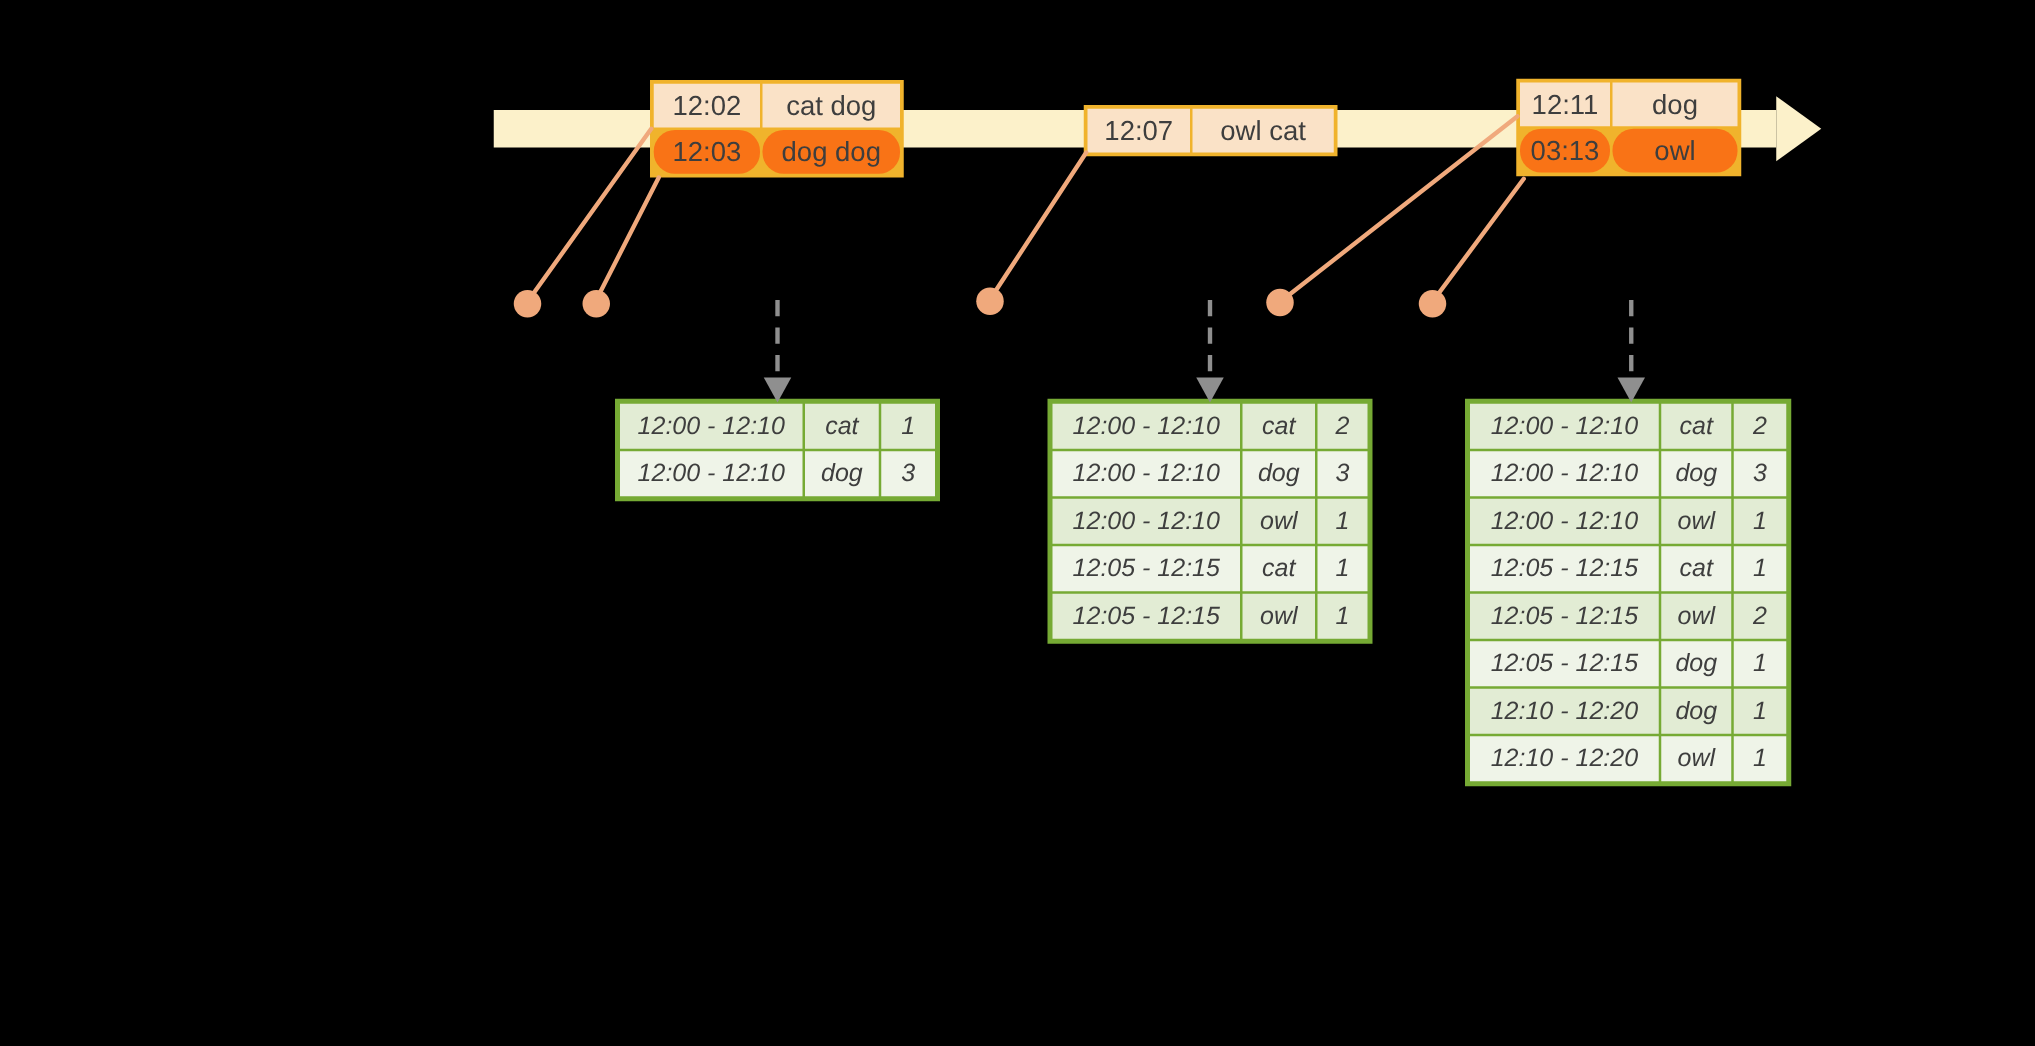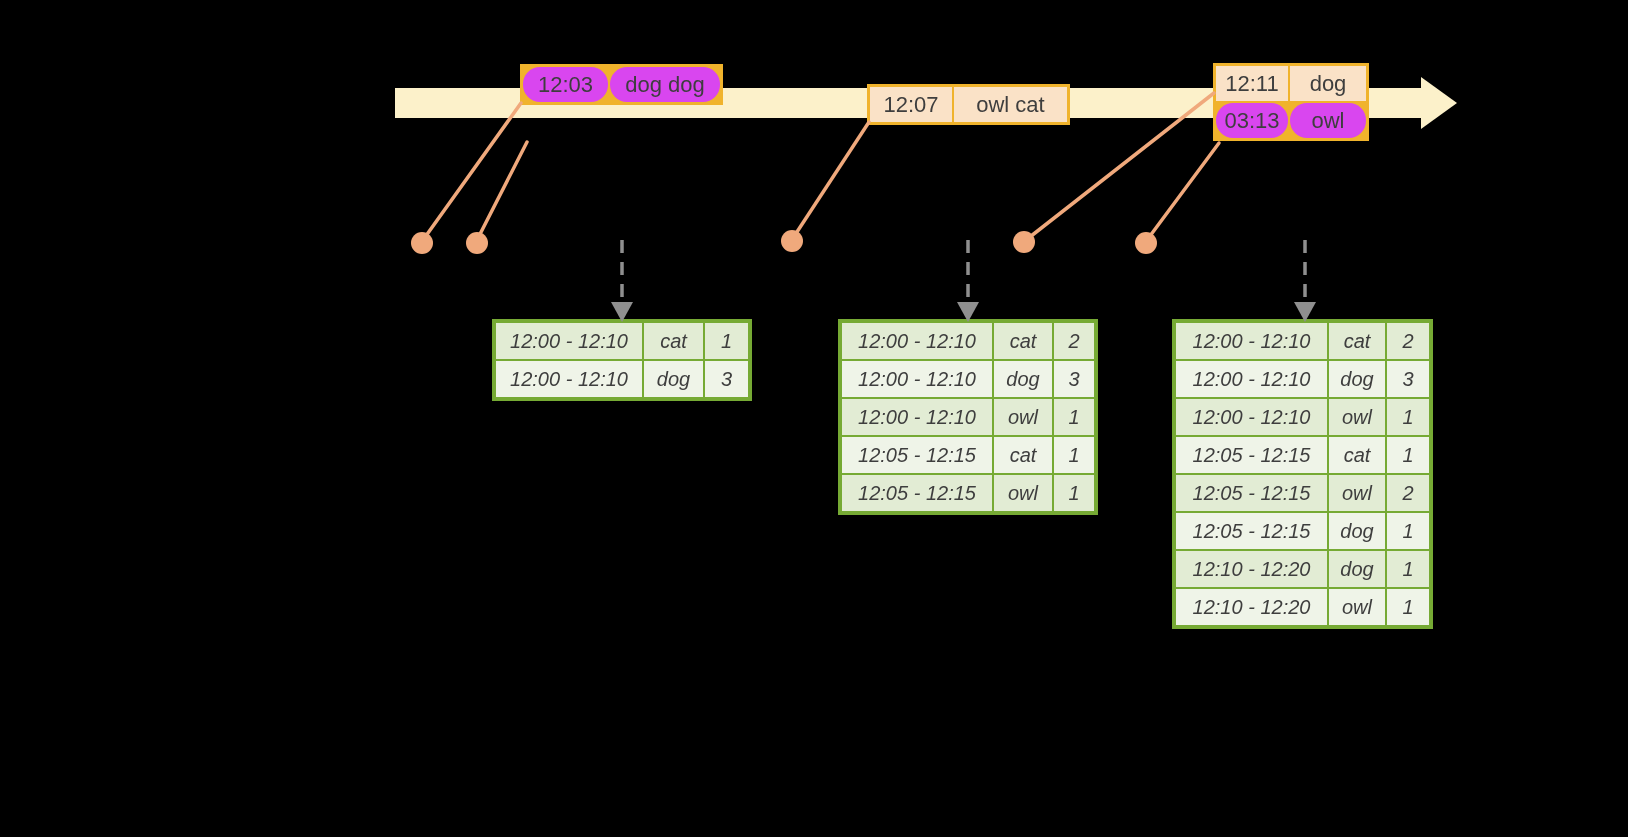--- a/index.html
+++ b/index.html
@@ -18,24 +18,24 @@
   
   .etable { position:absolute; z-index:3; background:#F0B32C; padding:3px;
             display:flex; flex-direction:column; gap:2px; box-sizing:border-box; }
   .erow  { display:grid; gap:2px; }
   .ecell { height:35px; display:flex; align-items:center; justify-content:center;
            font-size:22px; }
   .etable-1 { left:520px;  top:64px; width:203px; }
   .etable-1 .erow { grid-template-columns:85px 1fr; }
   .etable-2 { left:867px;  top:84px; width:203px;text-align:center; }
   .etable-2 .erow { grid-template-columns:82px 1fr; }
-  .etable-3 { left:1213px; top:63px; width:156px; }
+  .etable-3 { left:1213px; top:63px; width:180px; }
   .etable-3 .erow { grid-template-columns:72px 1fr; }
   .edark  { background:#FAE2C7; }
-  .elight { background:#d946ef;border-radius:17px; }
+  .elight { background:#f97316;border-radius:17px; }
   
   .rtable { position:absolute; z-index:3; background:#76AA34; padding:4px;
             display:flex; flex-direction:column; gap:2px; box-sizing:border-box; }
   .rrow  { display:grid; gap:2px; }
   .rcell { height:36px; display:flex; align-items:center; justify-content:center;
            font-size:20px;font-style:italic; }
   .rtable-1 { left:492px;  top:319px; width:260px; }
   .rtable-1 .rrow { grid-template-columns:146px 59px 1fr; }
   .rtable-2 { left:838px;  top:319px; width:260px; }
   .rtable-2 .rrow { grid-template-columns:150px 58px 1fr; }
@@ -68,20 +68,24 @@
 
     <line x1="622" y1="240" x2="622" y2="304" stroke="#8F8F8F" stroke-width="3.5" stroke-dasharray="13 9"></line>
     <polygon points="611,302 633,302 622,322" fill="#8F8F8F"></polygon>
     <line x1="968" y1="240" x2="968" y2="304" stroke="#8F8F8F" stroke-width="3.5" stroke-dasharray="13 9"></line>
     <polygon points="957,302 979,302 968,322" fill="#8F8F8F"></polygon>
     <line x1="1305" y1="240" x2="1305" y2="304" stroke="#8F8F8F" stroke-width="3.5" stroke-dasharray="13 9"></line>
     <polygon points="1294,302 1316,302 1305,322" fill="#8F8F8F"></polygon>
   </svg>
 
   <div class="etable etable-1">
+    <div class="erow">
+      <div class="ecell edark">12:02</div>
+      <div class="ecell edark">cat dog</div>
+    </div>
     <div class="erow">
       <div class="ecell elight">12:03</div>
       <div class="ecell elight">dog dog</div>
     </div>
   </div>
 
   <div class="etable etable-2">
     <div class="erow">
       <div class="ecell edark">12:07</div>
       <div class="ecell edark">owl cat</div>

